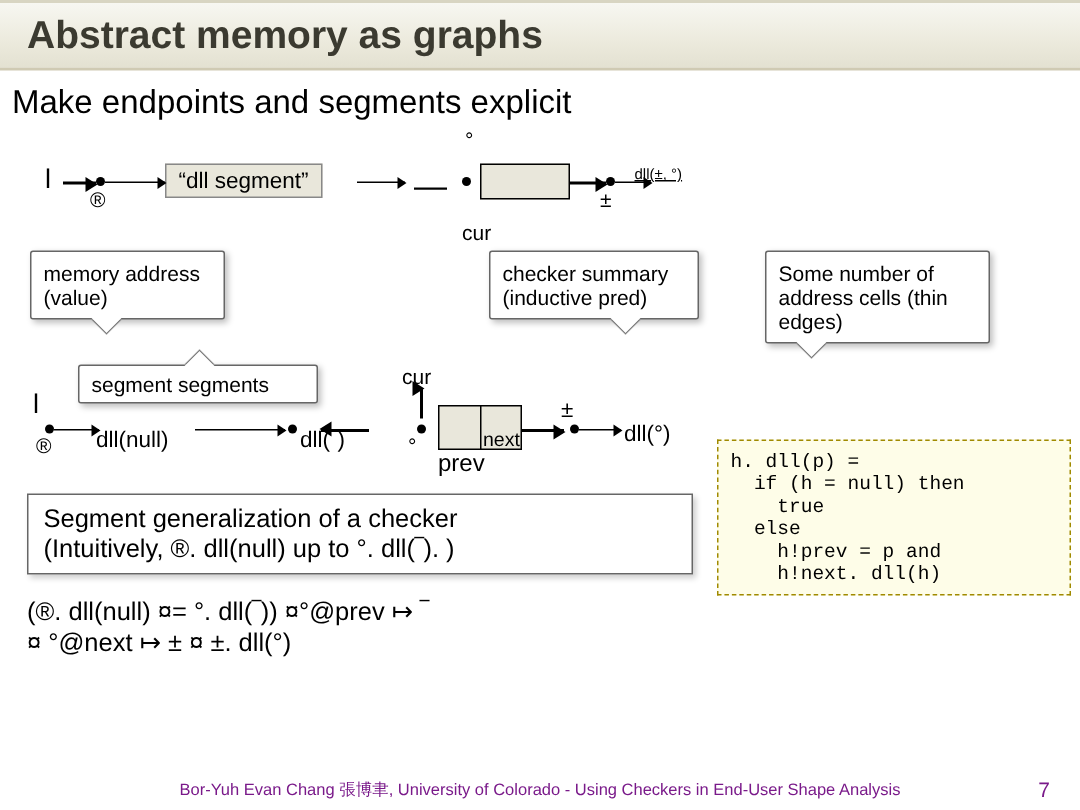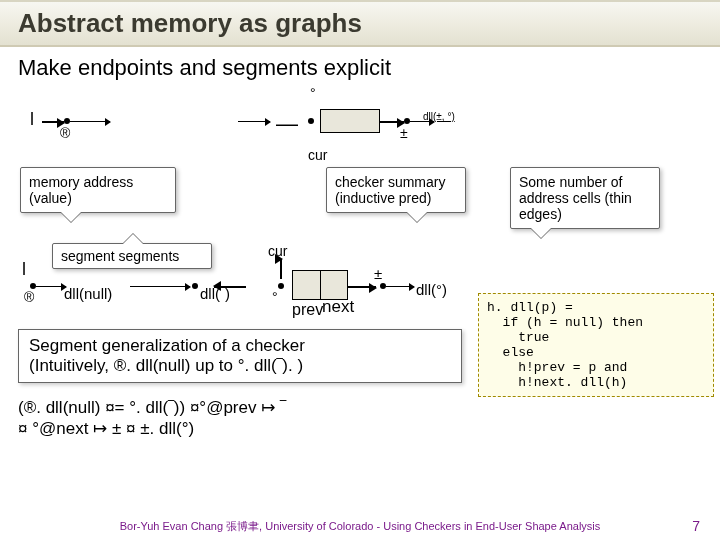--- a/index.html
+++ b/index.html
@@ -21,21 +21,21 @@
     border-bottom: 2px solid #cfcab3;
     padding: 6px 18px;
     font-size: 26px;
     font-family: Verdana, sans-serif;
     font-weight: bold;
     color: #3b3a30;
   }
   .subhead {
     font-size: 22px;
     font-family: Tahoma, Verdana, sans-serif;
-    padding: 8px 18px 2px 18px;
+    padding: 8px 18px 2px 8px;
     color: #000;
   }
   .stage {
     position: relative;
     width: 720px;
     height: 430px;
   }
   .abs { position: absolute; }
   .var-label { font-family: Tahoma, Verdana, sans-serif; font-size: 18px; }
   .node-dot {
@@ -155,36 +155,37 @@
 
 <div class="stage">
 
   <span class="abs small-sym" style="left:310px; top:2px; font-size:14px;">°</span>
 
   <span class="abs var-label" style="left:30px; top:26px;">l</span>
   <div class="abs arrow-line" style="left:42px; top:38px; width:22px;"></div>
   <div class="abs node-dot" style="left:64px; top:35px;"></div>
   <span class="abs" style="left:60px; top:42px; font-size:14px;">®</span>
 
+  <div class="abs seg-box" style="left:110px; top:26px;">“dll segment”</div>
   <div class="abs thin-line" style="left:70px; top:38px; width:40px;"></div>
   <div class="abs thin-line" style="left:238px; top:38px; width:32px;"></div>
 
   <span class="abs" style="left:276px; top:28px; font-size:22px;">—</span>
   <div class="abs node-dot" style="left:308px; top:35px;"></div>
 
   <div class="abs cell-rect" style="left:320px; top:26px;"></div>
   <div class="abs arrow-line" style="left:380px; top:38px; width:24px;"></div>
   <div class="abs node-dot" style="left:404px; top:35px;"></div>
   <span class="abs" style="left:400px; top:42px; font-size:14px;">±</span>
   <div class="abs thin-line" style="left:410px; top:38px; width:24px;"></div>
   <span class="abs" style="left:423px; top:28px; font-size:10px;text-decoration:underline;">dll(±, °)</span>
 
   <span class="abs" style="left:308px; top:64px; font-size:14px;">cur</span>
 
-  <div class="callout callout-up" style="left:20px; top:84px; width:156px;">
+  <div class="callout callout-up" style="left:20px; top:84px; width:130px;">
     <span>memory address (value)</span>
   </div>
   <style>.callout.callout-up[style*="left:20px"]::after{ left:40px; }</style>
 
   <style>.callout.callout-up[style*="left:178px"]::after{ left:70px; }</style>
 
   <div class="callout callout-up" style="left:326px; top:84px; width:140px;">
     <span>checker summary (inductive pred)</span>
   </div>
   <style>.callout.callout-up[style*="left:326px"]::after{ left:80px; }</style>
@@ -214,21 +215,21 @@
   <div class="abs arrow-line" style="left:280px; top:176px; width:0; height:20px; border-top:none; border-left:2px solid #000;"></div>
   <div class="abs node-dot" style="left:278px; top:200px;"></div>
   <span class="abs" style="left:272px; top:206px; font-size:14px;">°</span>
 
   <div class="abs" style="left:292px; top:187px; width:56px; height:30px; border:1px solid #000; background:#e9e7db;"></div>
   <div class="abs" style="left:320px; top:187px; width:0; height:30px; border-left:1px solid #000;"></div>
   <div class="abs arrow-line" style="left:246px; top:203px; width:32px; transform:rotate(180deg); transform-origin:left center;"></div>
   <span class="abs" style="left:292px; top:218px; font-size:16px;">prev</span>
 
   <div class="abs arrow-line" style="left:348px; top:203px; width:28px;"></div>
-  <span class="abs" style="left:322px; top:214px; font-size:17px;">next</span>
+  <span class="abs" style="left:322px; top:202px; font-size:13px;">next</span>
 
   <div class="abs node-dot" style="left:380px; top:200px;"></div>
   <span class="abs" style="left:374px; top:182px; font-size:15px;">±</span>
   <div class="abs thin-line" style="left:386px; top:203px; width:28px;"></div>
   <span class="abs under-sym-row" style="left:416px; top:198px;">dll(°)</span>
 
   <div class="gen-box" style="top:246px;">
     <div>Segment generalization of a checker</div>
     <div>(Intuitively, ®. dll(null) up to °. dll(‾). )</div>
   </div>

